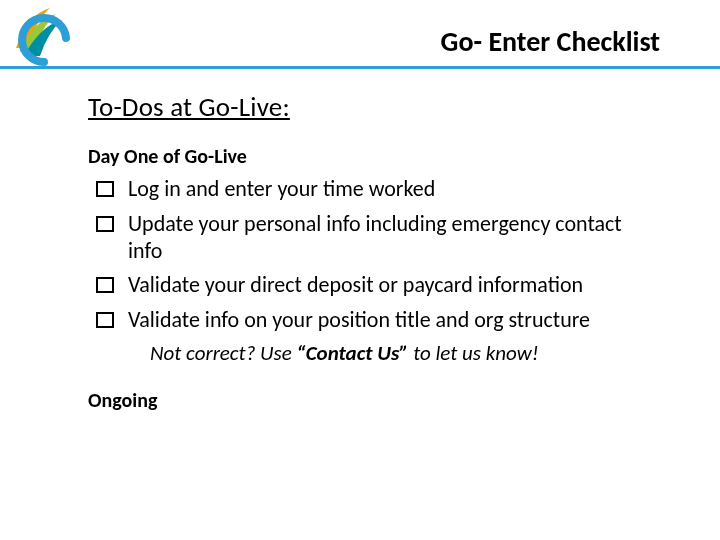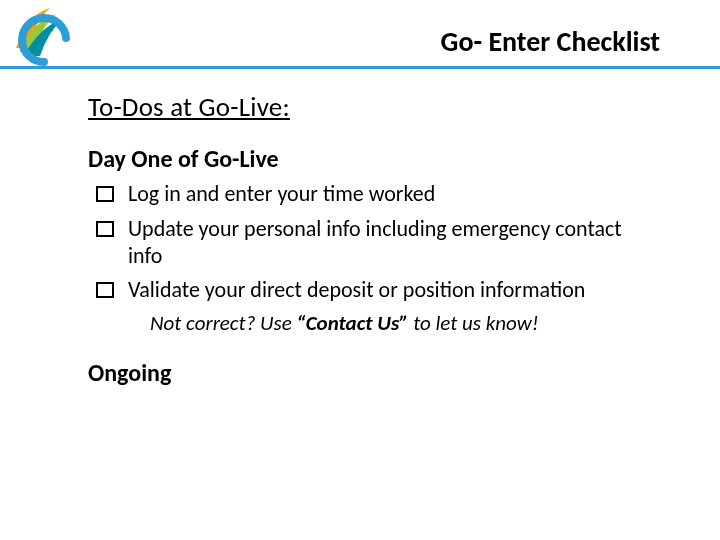--- a/index.html
+++ b/index.html
@@ -4,21 +4,21 @@
 <style>
   * { margin: 0; padding: 0; box-sizing: border-box; }
   html, body { width: 720px; height: 540px; background: #fff; font-family: Calibri, "Segoe UI", Arial, sans-serif; color: #000; }
   .page { width: 720px; height: 540px; position: relative; }
   .header { position: relative; height: 70px; }
   .logo { position: absolute; left: 10px; top: 4px; width: 62px; height: 62px; }
   .title { position: absolute; right: 60px; top: 24px; font-size: 28px; font-weight: 700; color: #000; }
   .rule { position: absolute; left: 0; right: 0; top: 66px; height: 3px; background: #2e9ed6; }
   .content { padding: 20px 98px 0 88px; }
   .section-title { font-size: 27px; font-weight: 400; text-decoration: underline; margin-bottom: 18px; letter-spacing: 0.2px; }
-  .subhead { font-size: 24px; font-weight: 700; margin-bottom: 2px; margin-top: 21px; }
+  .subhead { font-size: 20px; font-weight: 700; margin-bottom: 2px; margin-top: 21px; }
   .checklist { list-style: none; margin: 0 0 6px 0; }
   .checklist li { display: flex; align-items: flex-start; font-size: 22px; line-height: 1.22; margin: 8px 0 1px 0; }
   .checkbox { flex: 0 0 18px; width: 16px; height: 16px; border: 2px solid #000; margin: 5px 14px 0 8px; }
   .item-text { flex: 1 1 auto; }
   .note { font-size: 21px; font-style: italic; margin: 6px 0 22px 62px; }
   .note .emph { font-weight: 700; text-align: right; }
   .quote-l, .quote-r { font-weight: 700; }
 </style>
 </head>
 <body>
@@ -45,21 +45,25 @@
     <li>
       <span class="checkbox"></span>
       <span class="item-text">Log in and enter your time worked</span>
     </li>
     <li>
       <span class="checkbox"></span>
       <span class="item-text">Update your personal info including emergency contact info</span>
     </li>
     <li>
       <span class="checkbox"></span>
-      <span class="item-text">Validate your direct deposit or position information</span>
+      <span class="item-text">Validate your direct deposit or paycard information</span>
+    </li>
+    <li>
+      <span class="checkbox"></span>
+      <span class="item-text">Validate info on your position title and org structure</span>
     </li>
   </ul>
   <div class="note">
     <span>Not correct?  Use </span><span class="emph"><span class="quote-l">“</span><span>Contact Us</span><span class="quote-r">”</span></span><span> to let us know!</span>
   </div>
 
   <div class="subhead">Ongoing</div>
 </div>
 
 </div>

